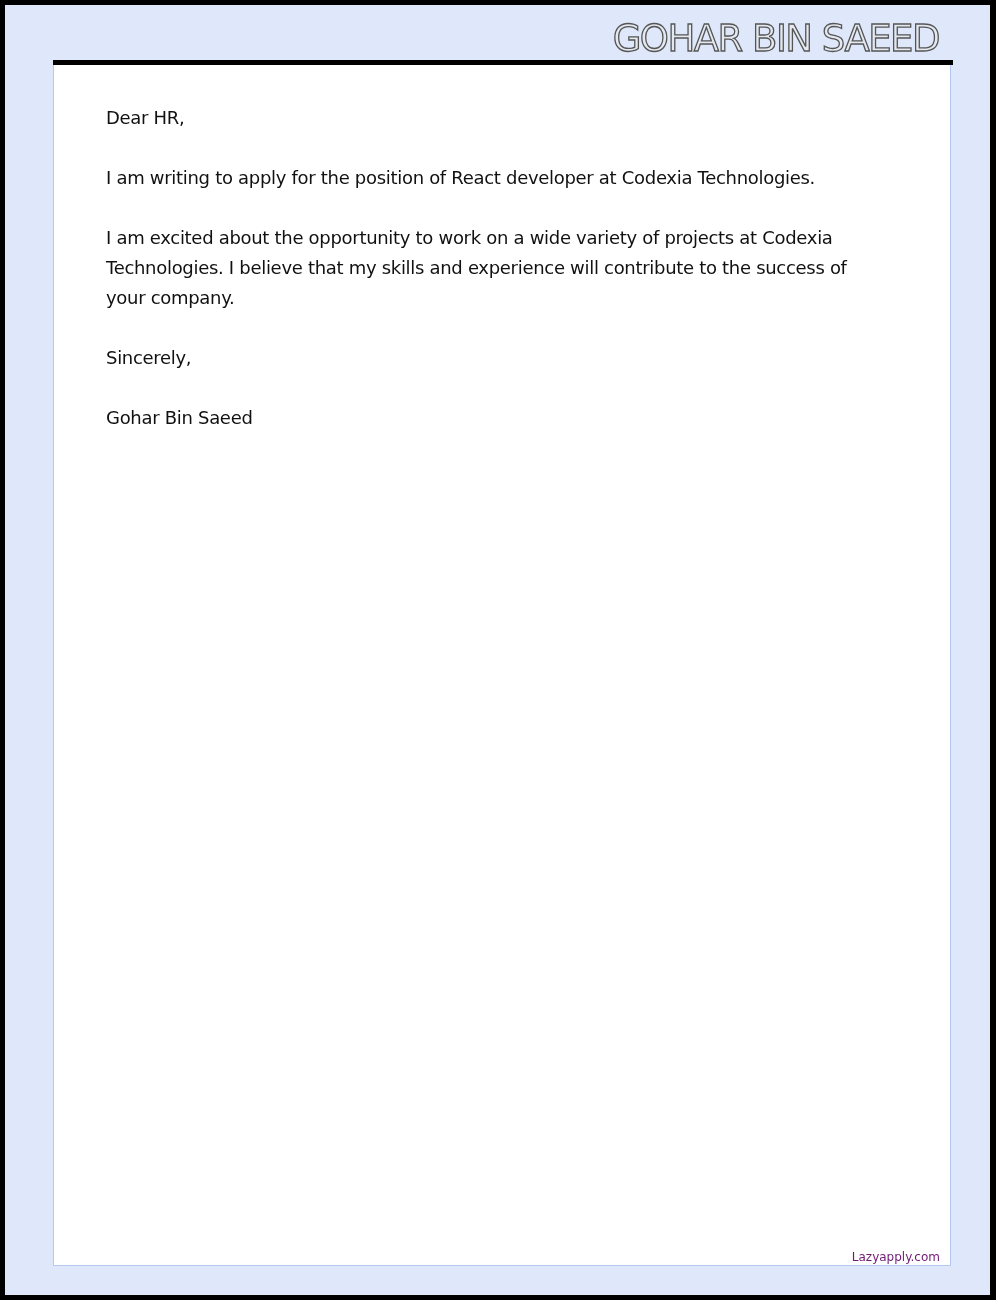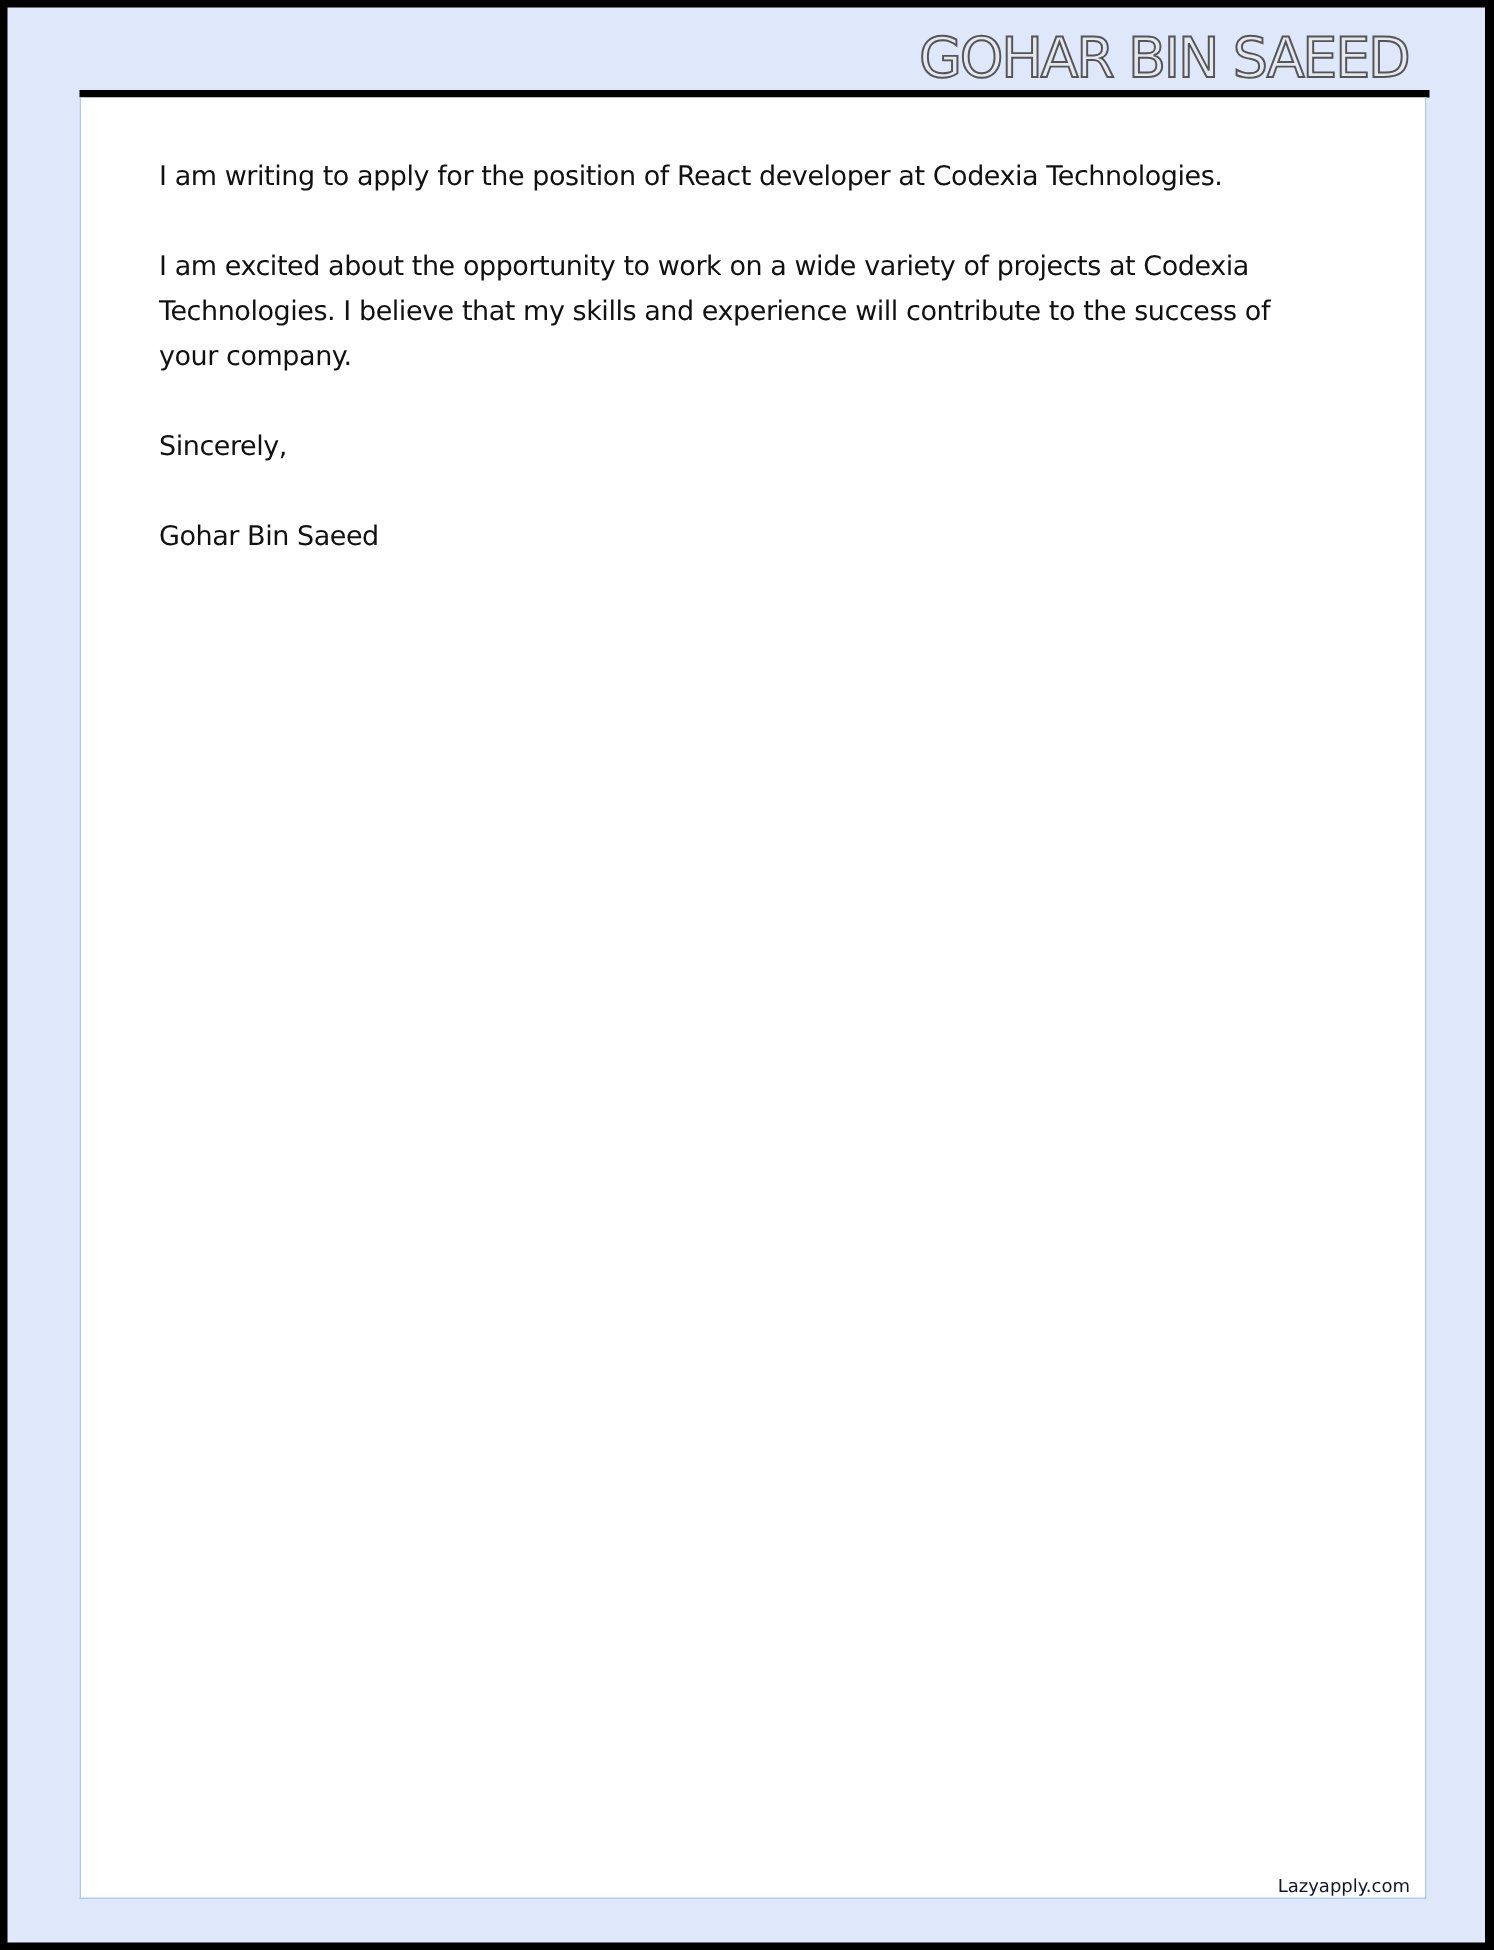--- a/index.html
+++ b/index.html
@@ -34,32 +34,33 @@
   .content {
     position: absolute; left: 52px; top: 38px; width: 770px;
     font-size: 18px; line-height: 30px; color: #111;
     letter-spacing: -0.3px;
   }
   .content p { margin: 0 0 30px 0; }
   .content .sig { margin-bottom: 10px; }
   .date { color: #1a87e6; margin: 0; }
   .footer {
     position: absolute; right: 10px; bottom: 0px;
-    font-size: 12px; color: #0f172a; line-height: 16px;
+    font-size: 12px; color: #701a75; line-height: 16px;
   }
 </style>
 </head>
 <body>
 
 <div class="frame">
   <div class="title">GOHAR BIN SAEED</div>
   <div class="topbar"></div>
 </div>
 
 <div class="page" style="left:53px; top:65px;">
   <div class="content">
+    <p>Dear HR,</p>
     <p>I am writing to apply for the position of React developer at Codexia Technologies.</p>
     <p>I am excited about the opportunity to work on a wide variety of projects at Codexia Technologies. I believe that my skills and experience will contribute to the success of your company.</p>
     <p>Sincerely,</p>
     <p class="sig">Gohar Bin Saeed</p>
   </div>
   <div class="footer">Lazyapply.com</div>
 </div>
 
 </body></html>

